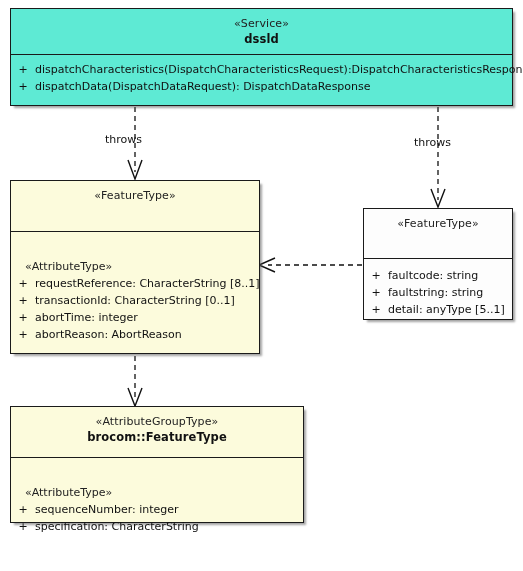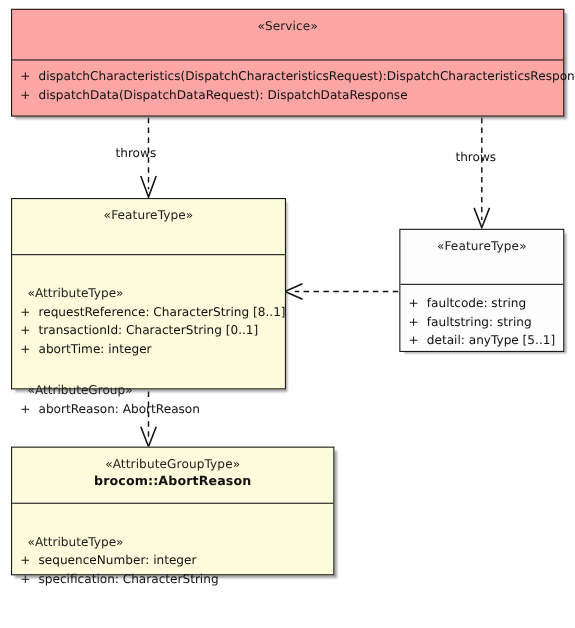--- a/index.html
+++ b/index.html
@@ -22,21 +22,21 @@
   }
 
   
   .uml-box {
     position: absolute;
     box-sizing: border-box;
     border: 1.4px solid #1a1a1a;
     box-shadow: 3px 3px 2px -1px rgba(90,90,90,0.55);
   }
   .uml-box.service {
-    background: #fca5a5;
+    background: #5eead4;
   }
   .uml-box.feature {
     background: #fcfbdc;
   }
   .uml-box.soap {
     background: #fdfdfd;
   }
 
   .box-header {
     box-sizing: border-box;
@@ -131,20 +131,21 @@
 
     <g>
       <line x1="135" y1="356" x2="135" y2="398" stroke="#111111" stroke-width="1.3" stroke-dasharray="5,4"></line>
       <polyline points="128,388 135,406 142,388" fill="none" stroke="#111111" stroke-width="1.4"></polyline>
     </g>
   </svg>
 
   <div class="uml-box service" style="left:10px; top:8px; width:503px; height:98px;">
     <div class="box-header" style="height:45px;">
       <span class="stereotype">«Service»</span>
+      <span class="classname">dssld</span>
     </div>
     <div class="box-divider box-body">
       <div class="member">
         <span class="vis">+</span>
         <span class="sig">dispatchCharacteristics(DispatchCharacteristicsRequest):DispatchCharacteristicsResponse</span>
       </div>
       <div class="member">
         <span class="vis">+</span>
         <span class="sig">dispatchData(DispatchDataRequest): DispatchDataResponse</span>
       </div>
@@ -162,21 +163,20 @@
         <span class="sig">requestReference: CharacterString [8..1]</span>
       </div>
       <div class="member">
         <span class="vis">+</span>
         <span class="sig">transactionId: CharacterString [0..1]</span>
       </div>
       <div class="member">
         <span class="vis">+</span>
         <span class="sig">abortTime: integer</span>
       </div>
-      <div class="group-label">«AttributeGroup»</div>
       <div class="member">
         <span class="vis">+</span>
         <span class="sig">abortReason: AbortReason</span>
       </div>
     </div>
   </div>
 
   <div class="uml-box soap" style="left:363px; top:208px; width:150px; height:112px;">
     <div class="box-header" style="height:49px;">
       <span class="stereotype">«FeatureType»</span>
@@ -193,21 +193,21 @@
       <div class="member">
         <span class="vis">+</span>
         <span class="sig">detail: anyType [5..1]</span>
       </div>
     </div>
   </div>
 
   <div class="uml-box feature" style="left:10px; top:406px; width:294px; height:117px;">
     <div class="box-header" style="height:50px;">
       <span class="stereotype">«AttributeGroupType»</span>
-      <span class="classname">brocom::AbortReason</span>
+      <span class="classname">brocom::FeatureType</span>
     </div>
     <div class="box-divider box-body">
       <div class="group-label">«AttributeType»</div>
       <div class="member">
         <span class="vis">+</span>
         <span class="sig">sequenceNumber: integer</span>
       </div>
       <div class="member">
         <span class="vis">+</span>
         <span class="sig">specification: CharacterString</span>

